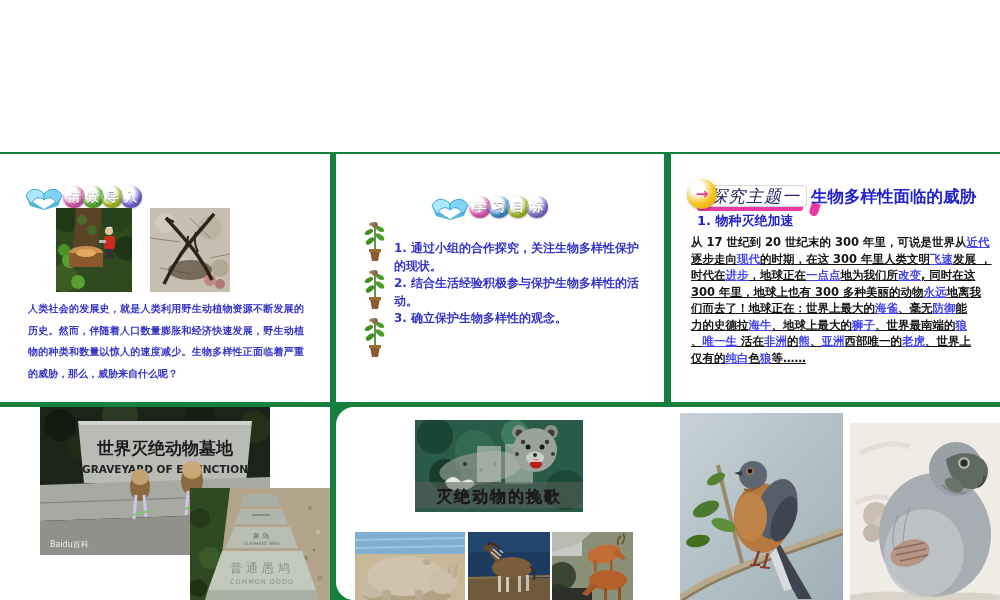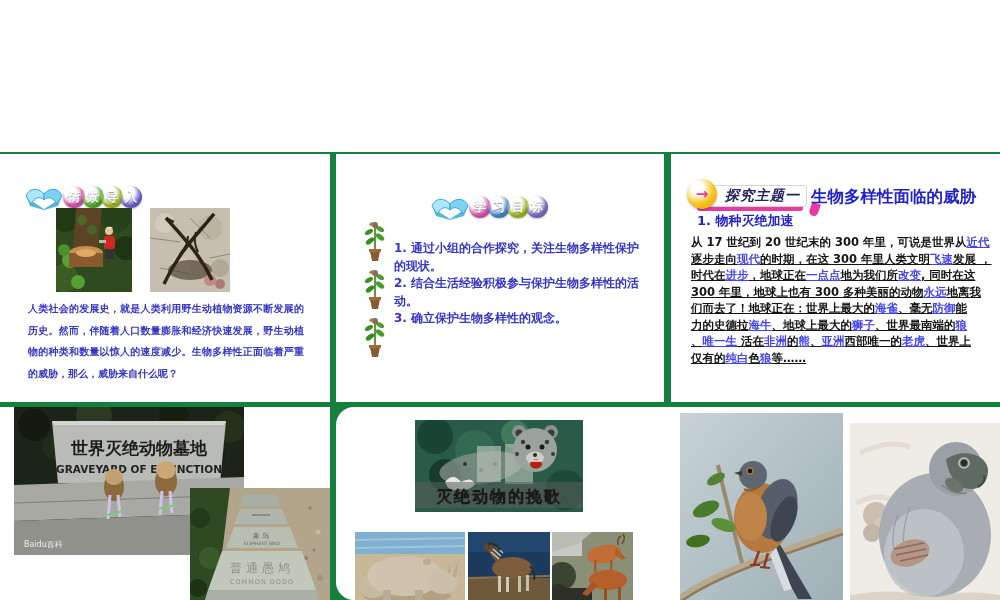--- a/index.html
+++ b/index.html
@@ -21,21 +21,21 @@
         text-shadow:0 1px 1px rgba(0,0,0,.45);}
   .bookicon{margin-right:2px;}
 
   .para-blue{position:absolute;color:#3535c8;font-weight:bold;font-size:10px;line-height:21.5px;text-align:justify;}
   .obj-item{color:#3535c8;font-weight:bold;font-size:12px;line-height:17.5px;}
 
   .badge{position:absolute;width:130px;height:30px;}
   .badge-box{position:absolute;left:12px;top:3px;width:106px;height:22px;background:#fff;
              border:1px solid #d6d6d6;border-radius:3px;box-shadow:-4px 4px 0 #e83aa0;
              display:flex;align-items:center;justify-content:flex-end;padding-right:6px;box-sizing:border-box;}
-  .badge-label{font-weight:bold;font-style:italic;font-size:14px;color:#23235e;letter-spacing:1px;white-space:nowrap;}
+  .badge-label{font-weight:normal;font-style:italic;font-size:17px;color:#23235e;letter-spacing:1px;white-space:nowrap;}
   .badge-circle{position:absolute;left:-2px;top:-3px;width:30px;height:30px;border-radius:50%;
                 background:radial-gradient(circle at 35% 30%,#fff 22%,#f6c623 55%,#e2a00c 95%);
                 display:flex;align-items:center;justify-content:center;
                 box-shadow:0 1px 2px rgba(0,0,0,.3);}
   .badge-arrow{color:#e8389f;font-weight:bold;font-size:15px;line-height:1;}
   .badge-tail{position:absolute;right:0;bottom:-4px;width:9px;height:13px;background:#e83aa0;
               border-radius:1px 1px 9px 9px;transform:rotate(18deg);}
 
   .topic-title{position:absolute;color:#2222cc;font-weight:bold;font-size:16.5px;white-space:nowrap;}
   .topic-sub{position:absolute;color:#2222cc;font-weight:bold;font-size:13px;white-space:nowrap;}
@@ -187,21 +187,21 @@
         <div class="rtl"><span class="rt-u">时代在</span><span class="rt-link">进步</span><span class="rt-u">，地球正在</span><span class="rt-link">一点点</span><span class="rt-u">地为我们所</span><span class="rt-link">改变</span><span class="rt-u">, 同时在这</span></div>
         <div class="rtl"><span class="rt-u">300 年里，地球上也有 300 多种美丽的动物</span><span class="rt-link">永远</span><span class="rt-u">地离我</span></div>
         <div class="rtl"><span class="rt-u">们而去了！地球正在：世界上最大的</span><span class="rt-link">海雀</span><span class="rt-u">、毫无</span><span class="rt-link">防御</span><span class="rt-u">能</span></div>
         <div class="rtl"><span class="rt-u">力的史德拉</span><span class="rt-link">海牛</span><span class="rt-u">、地球上最大的</span><span class="rt-link">狮子</span><span class="rt-u">、世界最南端的</span><span class="rt-link">狼</span></div>
         <div class="rtl"><span class="rt-u">、</span><span class="rt-link">唯一生</span><span class="rt-u"> 活在</span><span class="rt-link">非洲</span><span class="rt-u">的</span><span class="rt-link">熊</span><span class="rt-u">、</span><span class="rt-link">亚洲</span><span class="rt-u">西部唯一的</span><span class="rt-link">老虎</span><span class="rt-u">、世界上</span></div>
         <div class="rtl"><span class="rt-u">仅有的</span><span class="rt-link">纯白</span><span class="rt-u">色</span><span class="rt-link">狼</span><span class="rt-u">等……</span></div>
       </div>
   </div>
 
   <div class="panel" id="p4">
-    <span class="photo" style="left:14px;top:0;z-index:1;">
+    <span class="photo" style="left:0;top:0;z-index:1;padding-left:40px;">
       <svg width="230" height="148" viewBox="0 0 230 148">
         <rect width="230" height="148" fill="#1c241a"></rect>
         <circle cx="20" cy="18" r="16" fill="#141a10"></circle>
           <circle cx="80" cy="8" r="18" fill="#2c3a24"></circle>
         <circle cx="160" cy="10" r="15" fill="#161e12"></circle>
           <circle cx="215" cy="20" r="16" fill="#243018"></circle>
         <circle cx="40" cy="40" r="12" fill="#202c18"></circle>
           <circle cx="200" cy="48" r="12" fill="#182212"></circle>
         <polygon points="38,14 212,14 206,76 44,76" fill="#b9bcb6"></polygon>
         <polygon points="38,14 212,14 210,18 40,18" fill="#d2d5cf"></polygon>

